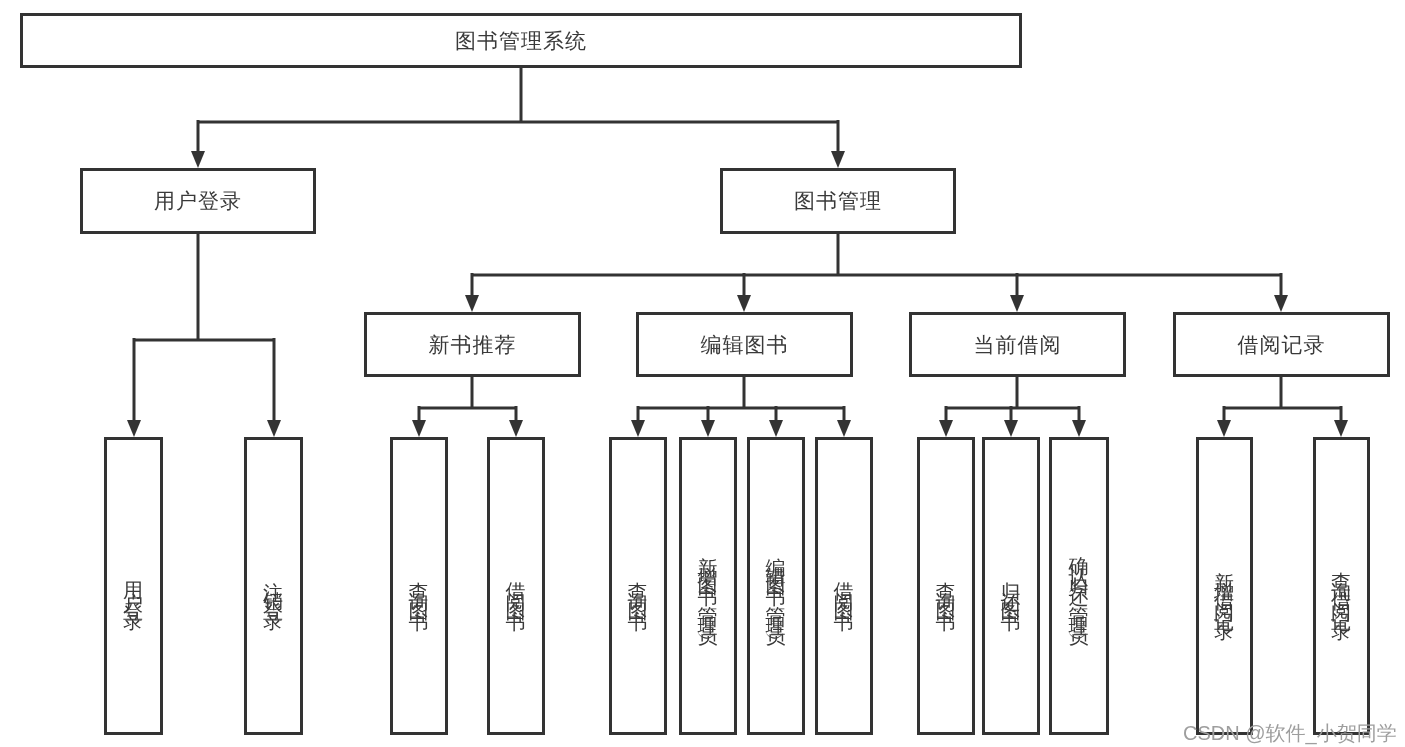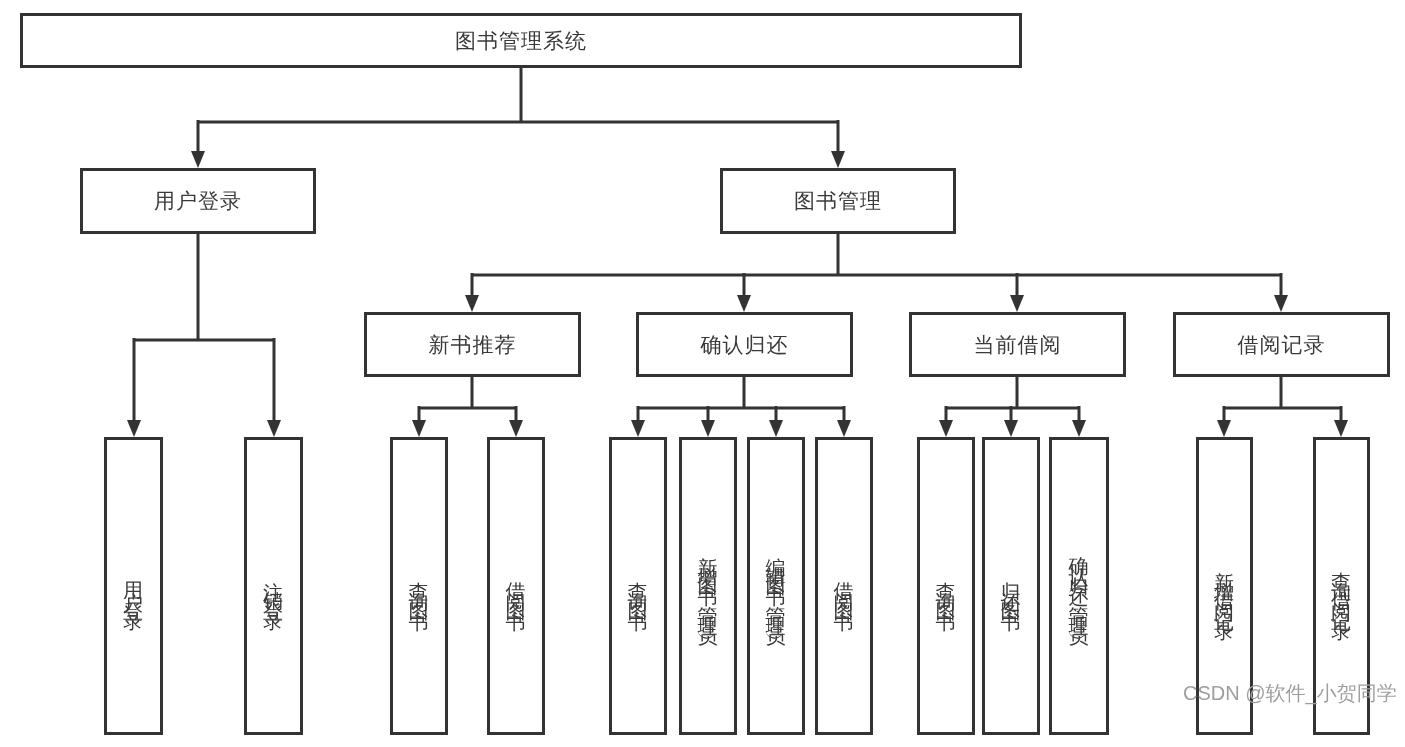--- a/index.html
+++ b/index.html
@@ -38,21 +38,21 @@
     white-space:nowrap;
   }
   .v-node .label{
     writing-mode:vertical-rl;
     font-size:20px;
     letter-spacing:10px;
     line-height:1;
   }
   .watermark{
     position:absolute;
-    left:1183px;top:680px;
+    left:1183px;top:720px;
     z-index:3;
     font-size:20px;
     color:var(--watermark);
     white-space:nowrap;
   }
 </style>
 </head>
 <body>
 
 <div class="stage">
@@ -141,21 +141,21 @@
     <span class="label">用户登录</span>
   </div>
   <div class="node h-node" style="left:720px;top:168px;width:236px;height:66px">
     <span class="label">图书管理</span>
   </div>
 
   <div class="node h-node" style="left:364px;top:312px;width:217px;height:65px">
     <span class="label">新书推荐</span>
   </div>
   <div class="node h-node" style="left:636px;top:312px;width:217px;height:65px">
-    <span class="label">确认归还</span>
+    <span class="label">编辑图书</span>
   </div>
   <div class="node h-node" style="left:1173px;top:312px;width:217px;height:65px">
     <span class="label">借阅记录</span>
   </div>
   <div class="node h-node" style="left:909px;top:312px;width:217px;height:65px">
     <span class="label">当前借阅</span>
   </div>
 
   <div class="node v-node" style="left:104px;top:437px;width:59px;height:298px">
     <span class="label">用户登录</span>

